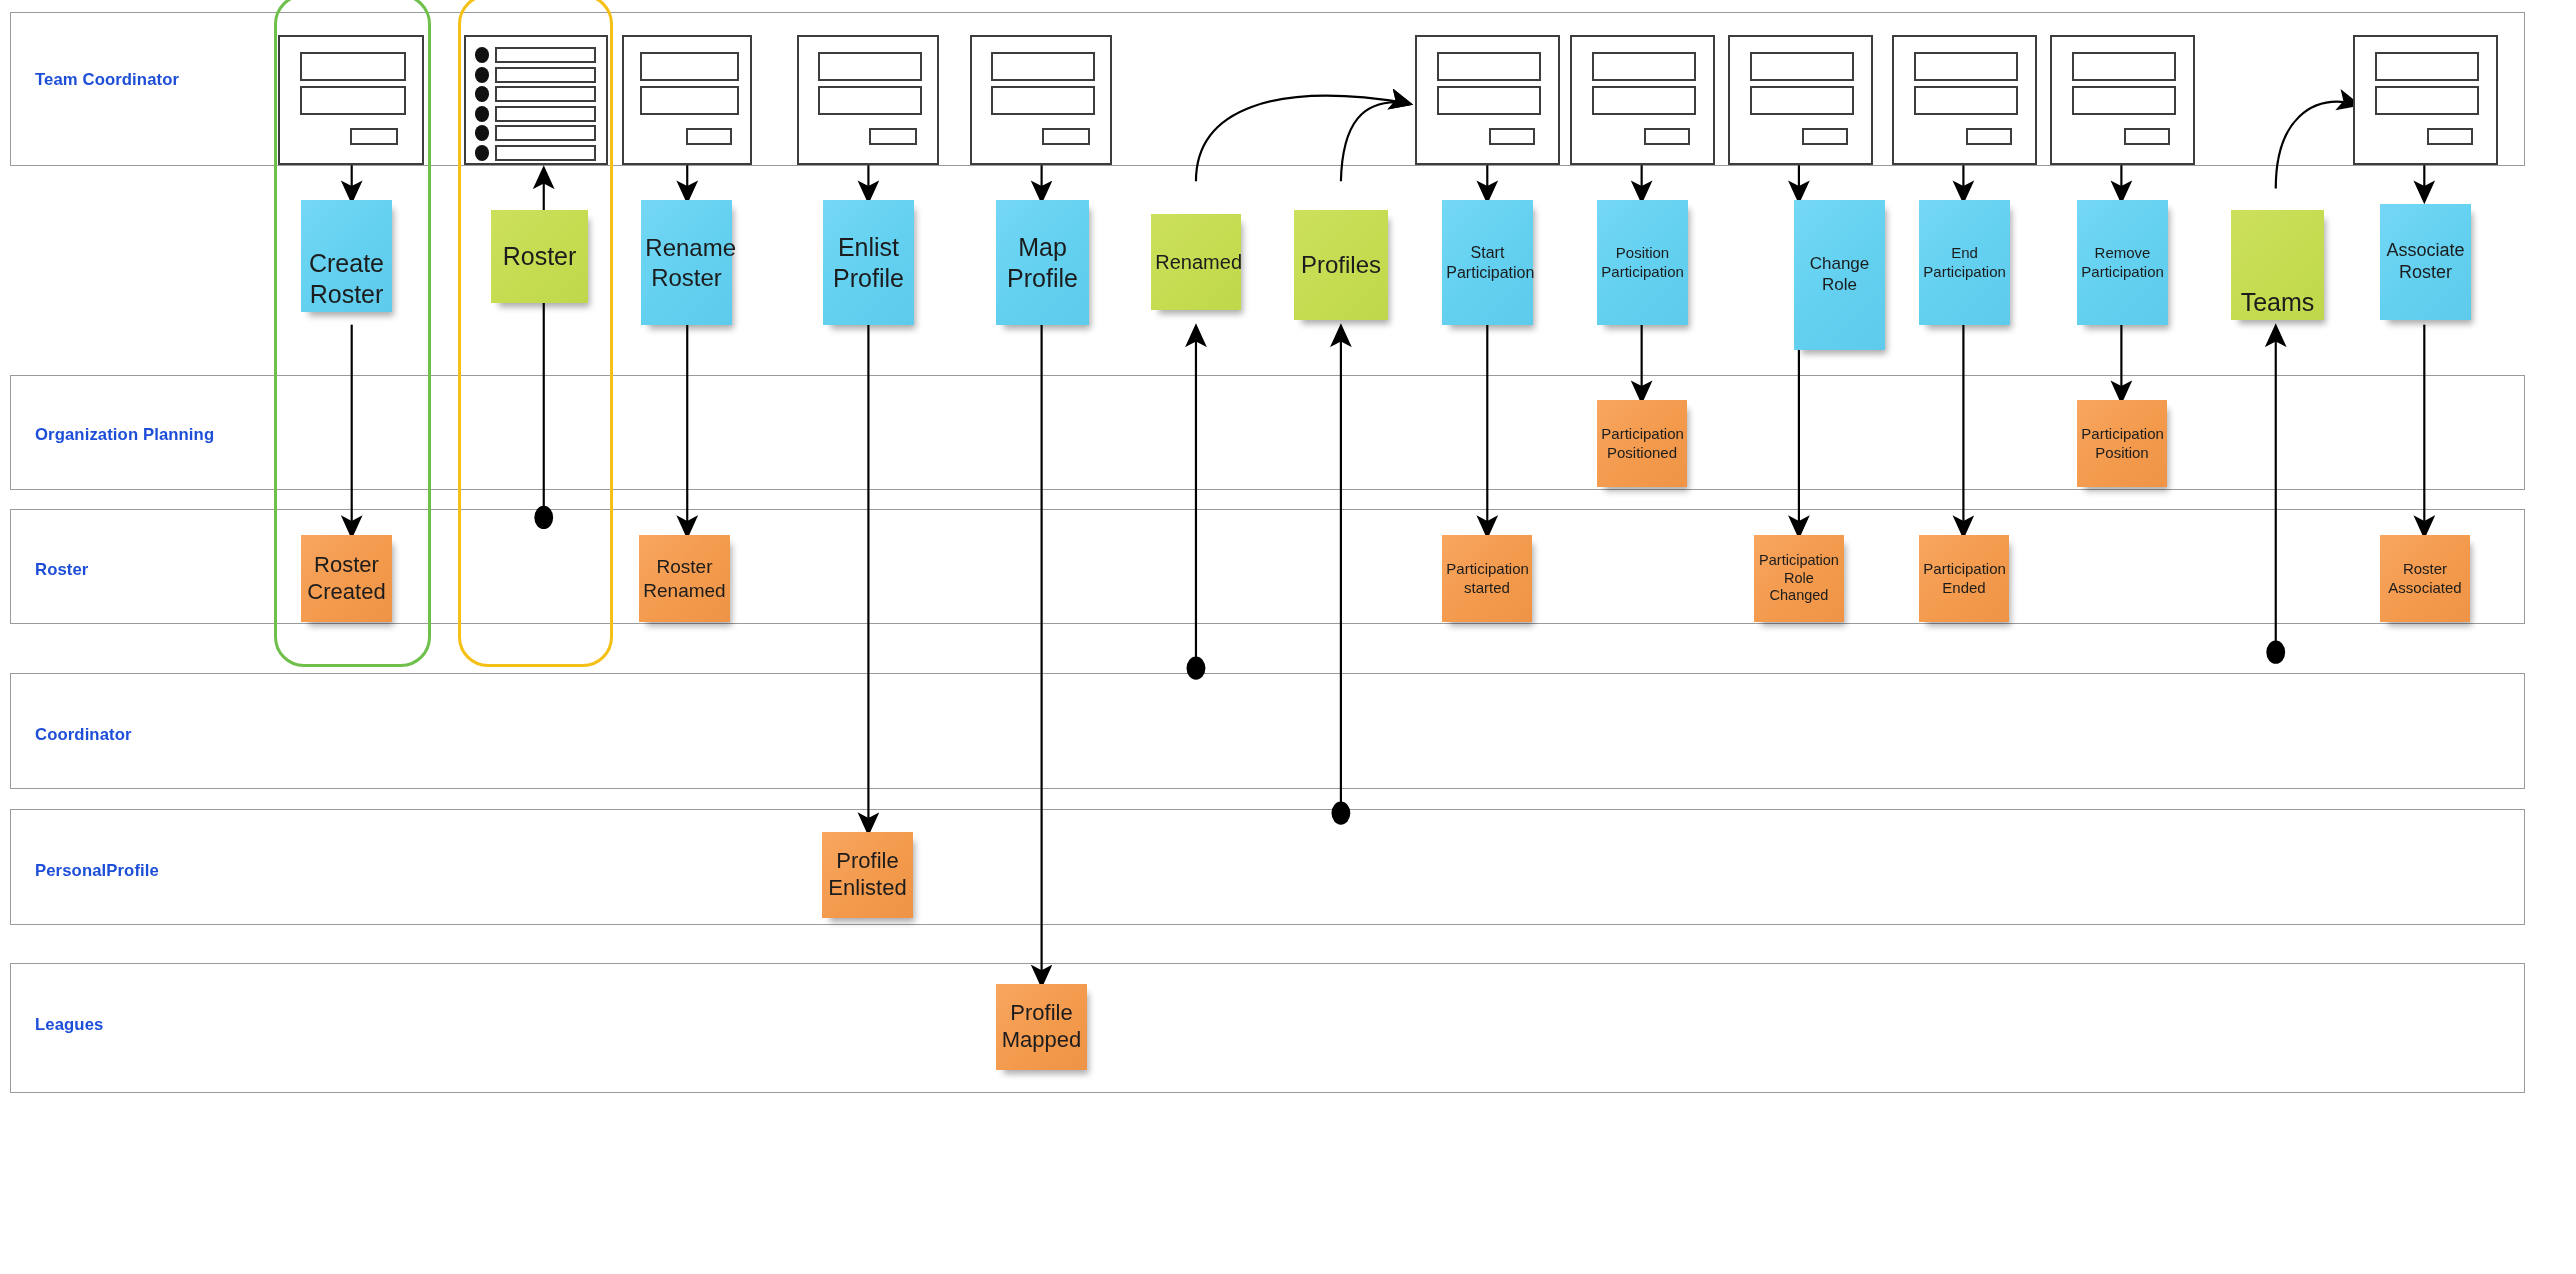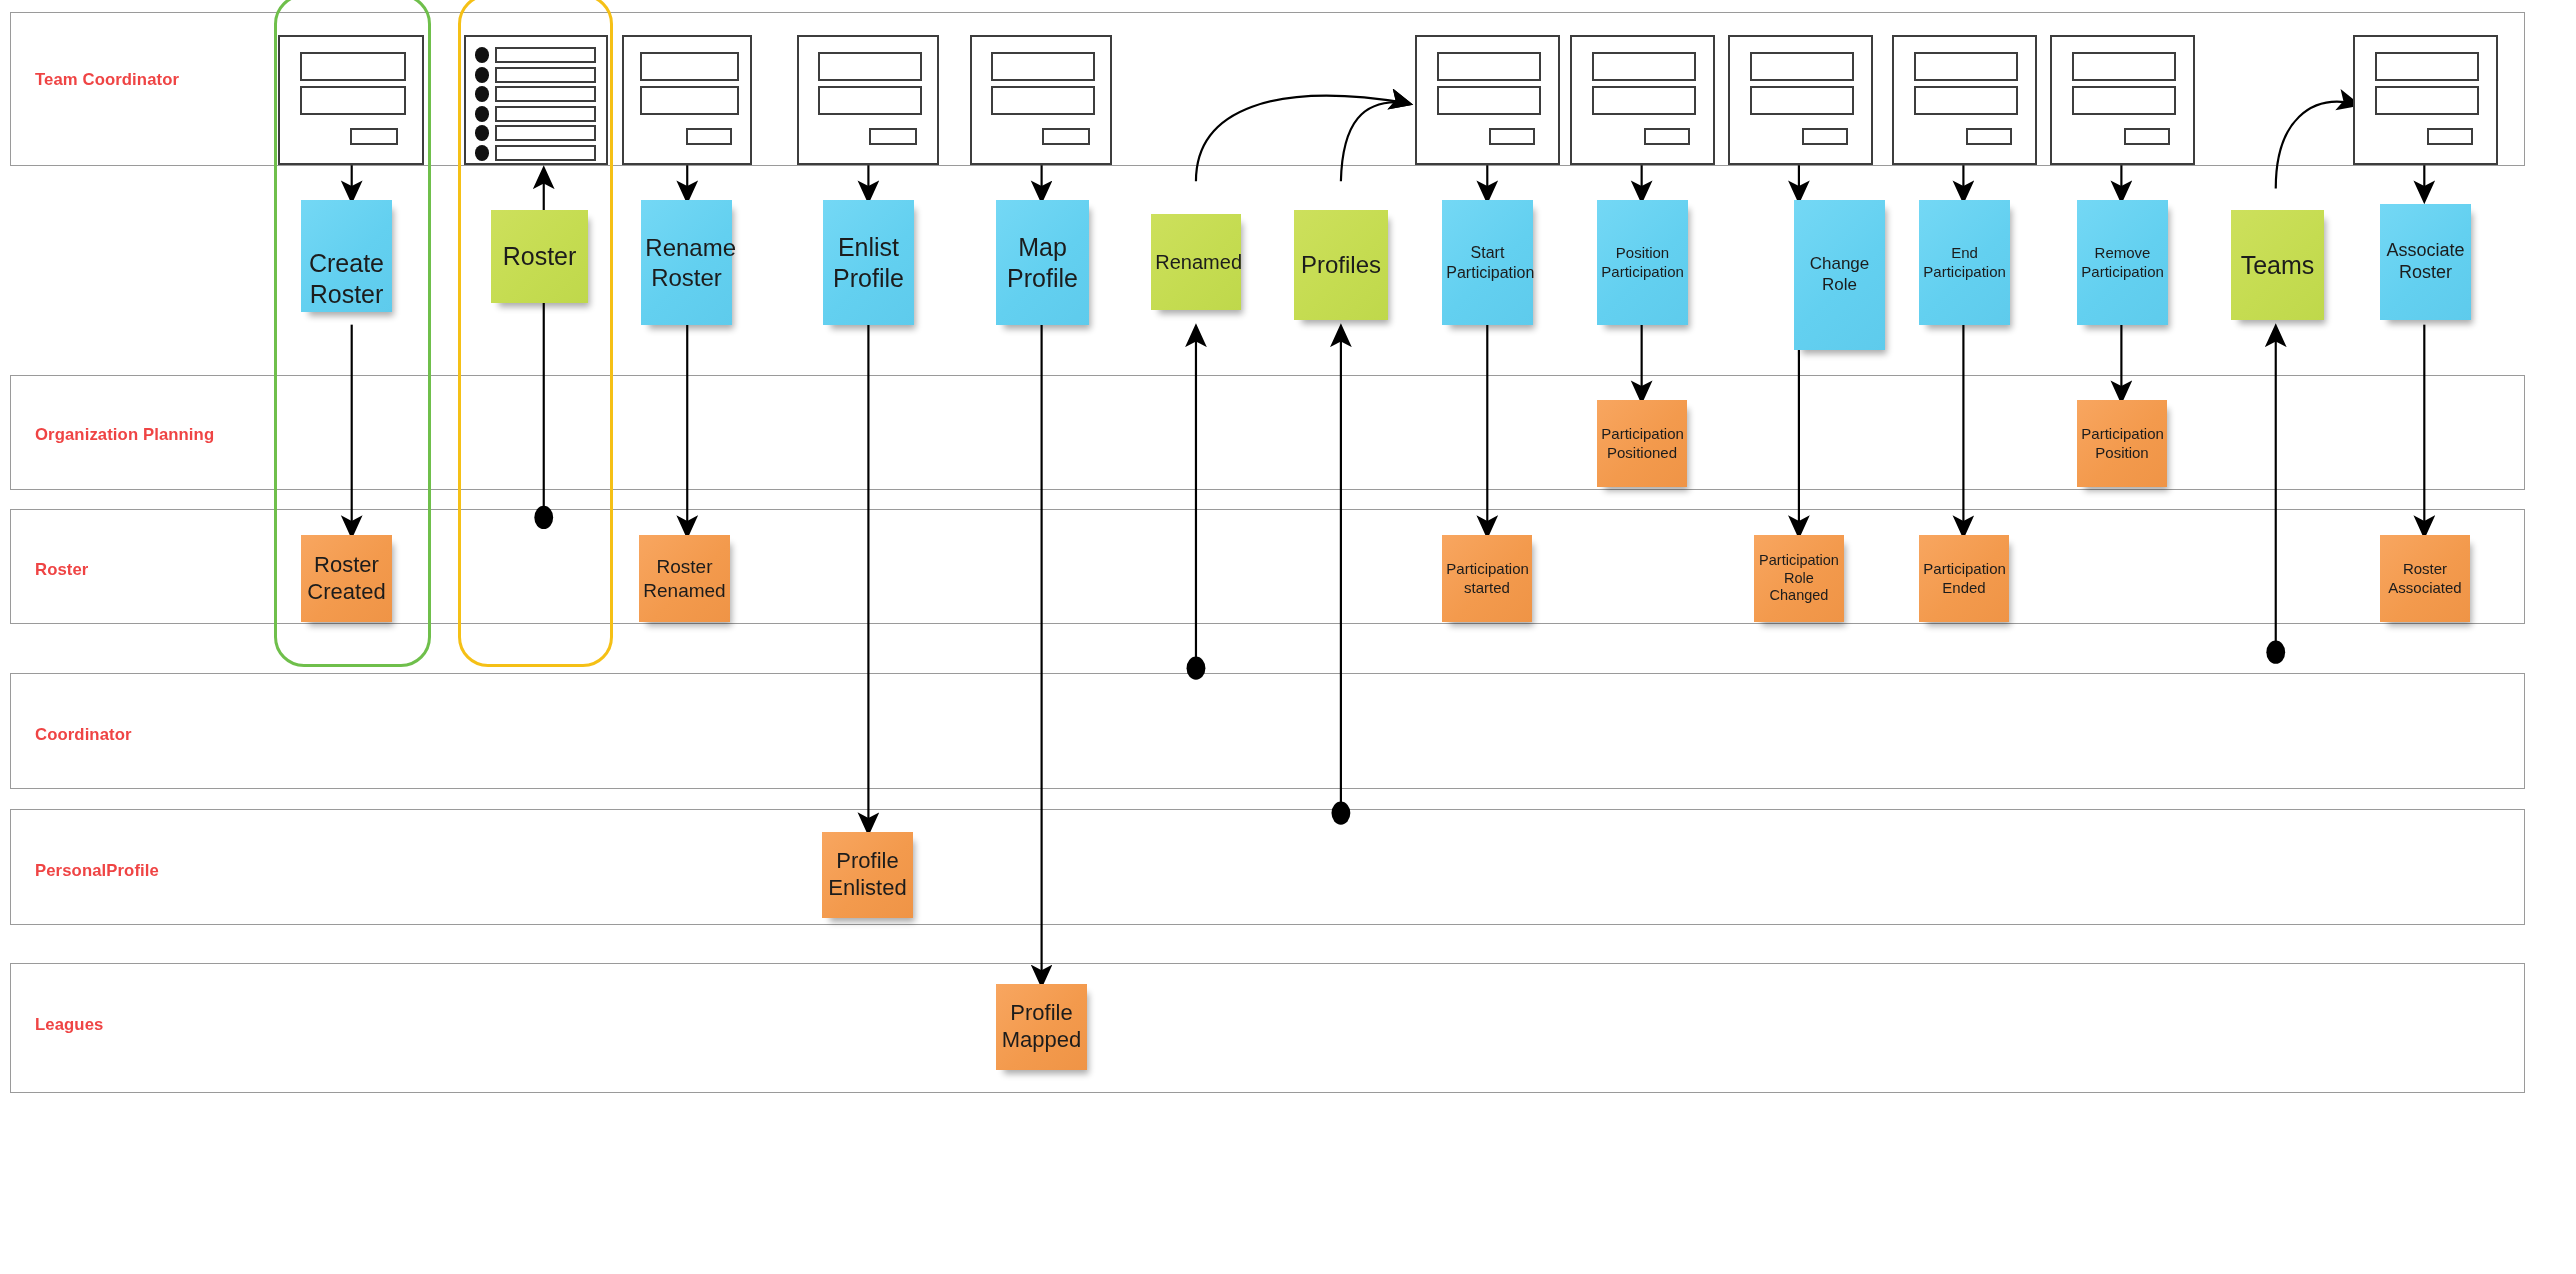--- a/index.html
+++ b/index.html
@@ -22,21 +22,21 @@
   .lane {
     position: absolute;
     border: 1.4px solid #9a9a9a;
     background: transparent;
   }
   .lane-label {
     position: absolute;
     left: 35px;
     font-weight: bold;
     font-size: 16.7px;
-    color: #ef4444;
+    color: #1d4ed8;
     letter-spacing: 0.1px;
     white-space: nowrap;
   }
 
   
   #wires {
     position: absolute;
     left: 0; top: 0;
     width: 2576px; height: 1274px;
     pointer-events: none;
@@ -277,21 +277,21 @@
   </div>
 
   <div class="note blue" style="left:1919px; top:200px; width:91px; height:125px; font-size:15px;">
     <span class="txt">End<br>Participation</span>
   </div>
 
   <div class="note blue" style="left:2077px; top:200px; width:91px; height:125px; font-size:15px;">
     <span class="txt">Remove<br>Participation</span>
   </div>
 
-  <div class="note green" style="left:2231px; top:210px; width:93px; height:110px; font-size:25px;">
+  <div class="note green" style="left:2231px; top:210px; width:93px; height:110px; font-size:25px;align-items:flex-end;">
     <span class="txt">Teams</span>
   </div>
 
   <div class="note blue" style="left:2380px; top:204px; width:91px; height:116px; font-size:18px;">
     <span class="txt">Associate<br>Roster</span>
   </div>
 
   <div class="note orange" style="left:301px; top:535px; width:91px; height:87px; font-size:22px;">
     <span class="txt">Roster<br>Created</span>
   </div>

